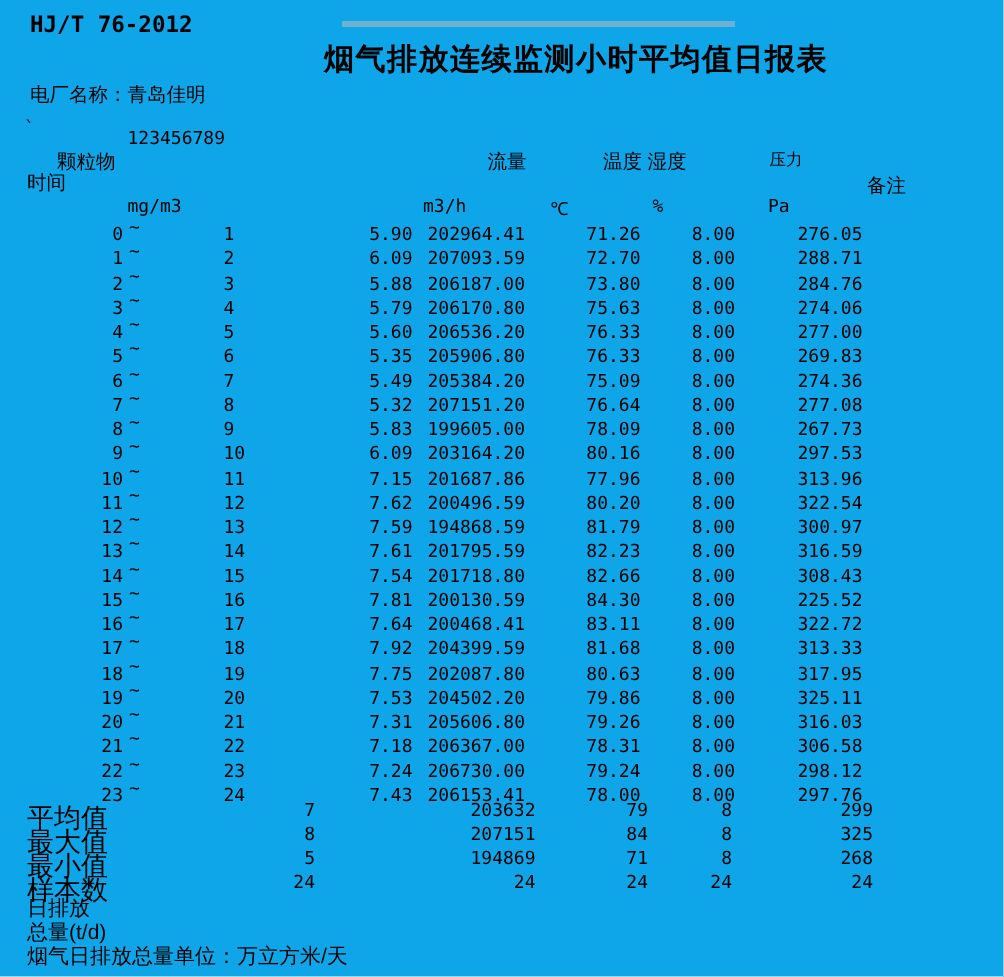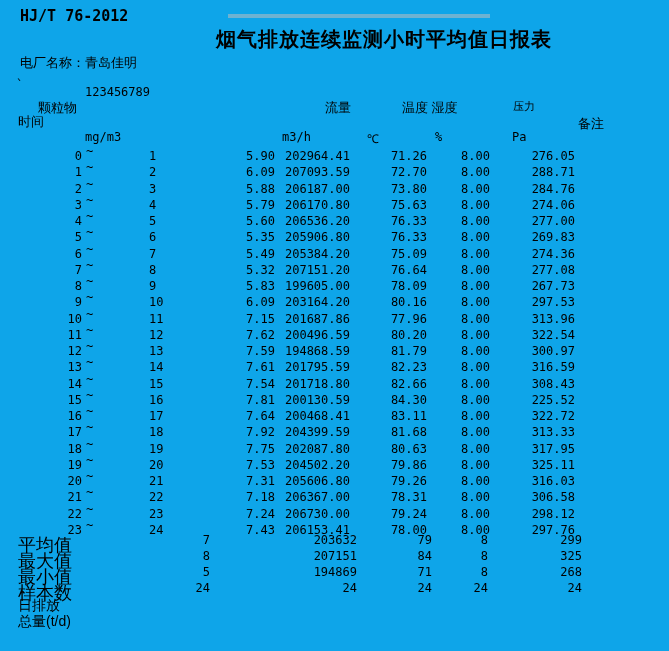--- a/index.html
+++ b/index.html
@@ -339,13 +339,14 @@
         <span class="cell s-pm">24</span>
         <span class="cell s-flow">24</span>
         <span class="cell s-temp">24</span>
         <span class="cell s-hum">24</span>
         <span class="cell s-press">24</span>
       </div>
     </div>
 
   <div class="abs footer-line" style="top:597px">日排放</div>
   <div class="abs footer-line" style="top:613px">总量(t/d)</div>
+  <div class="abs footer-line" style="top:629px">烟气日排放总量单位：万立方米/天</div>
 </div>
 
 </body></html>

